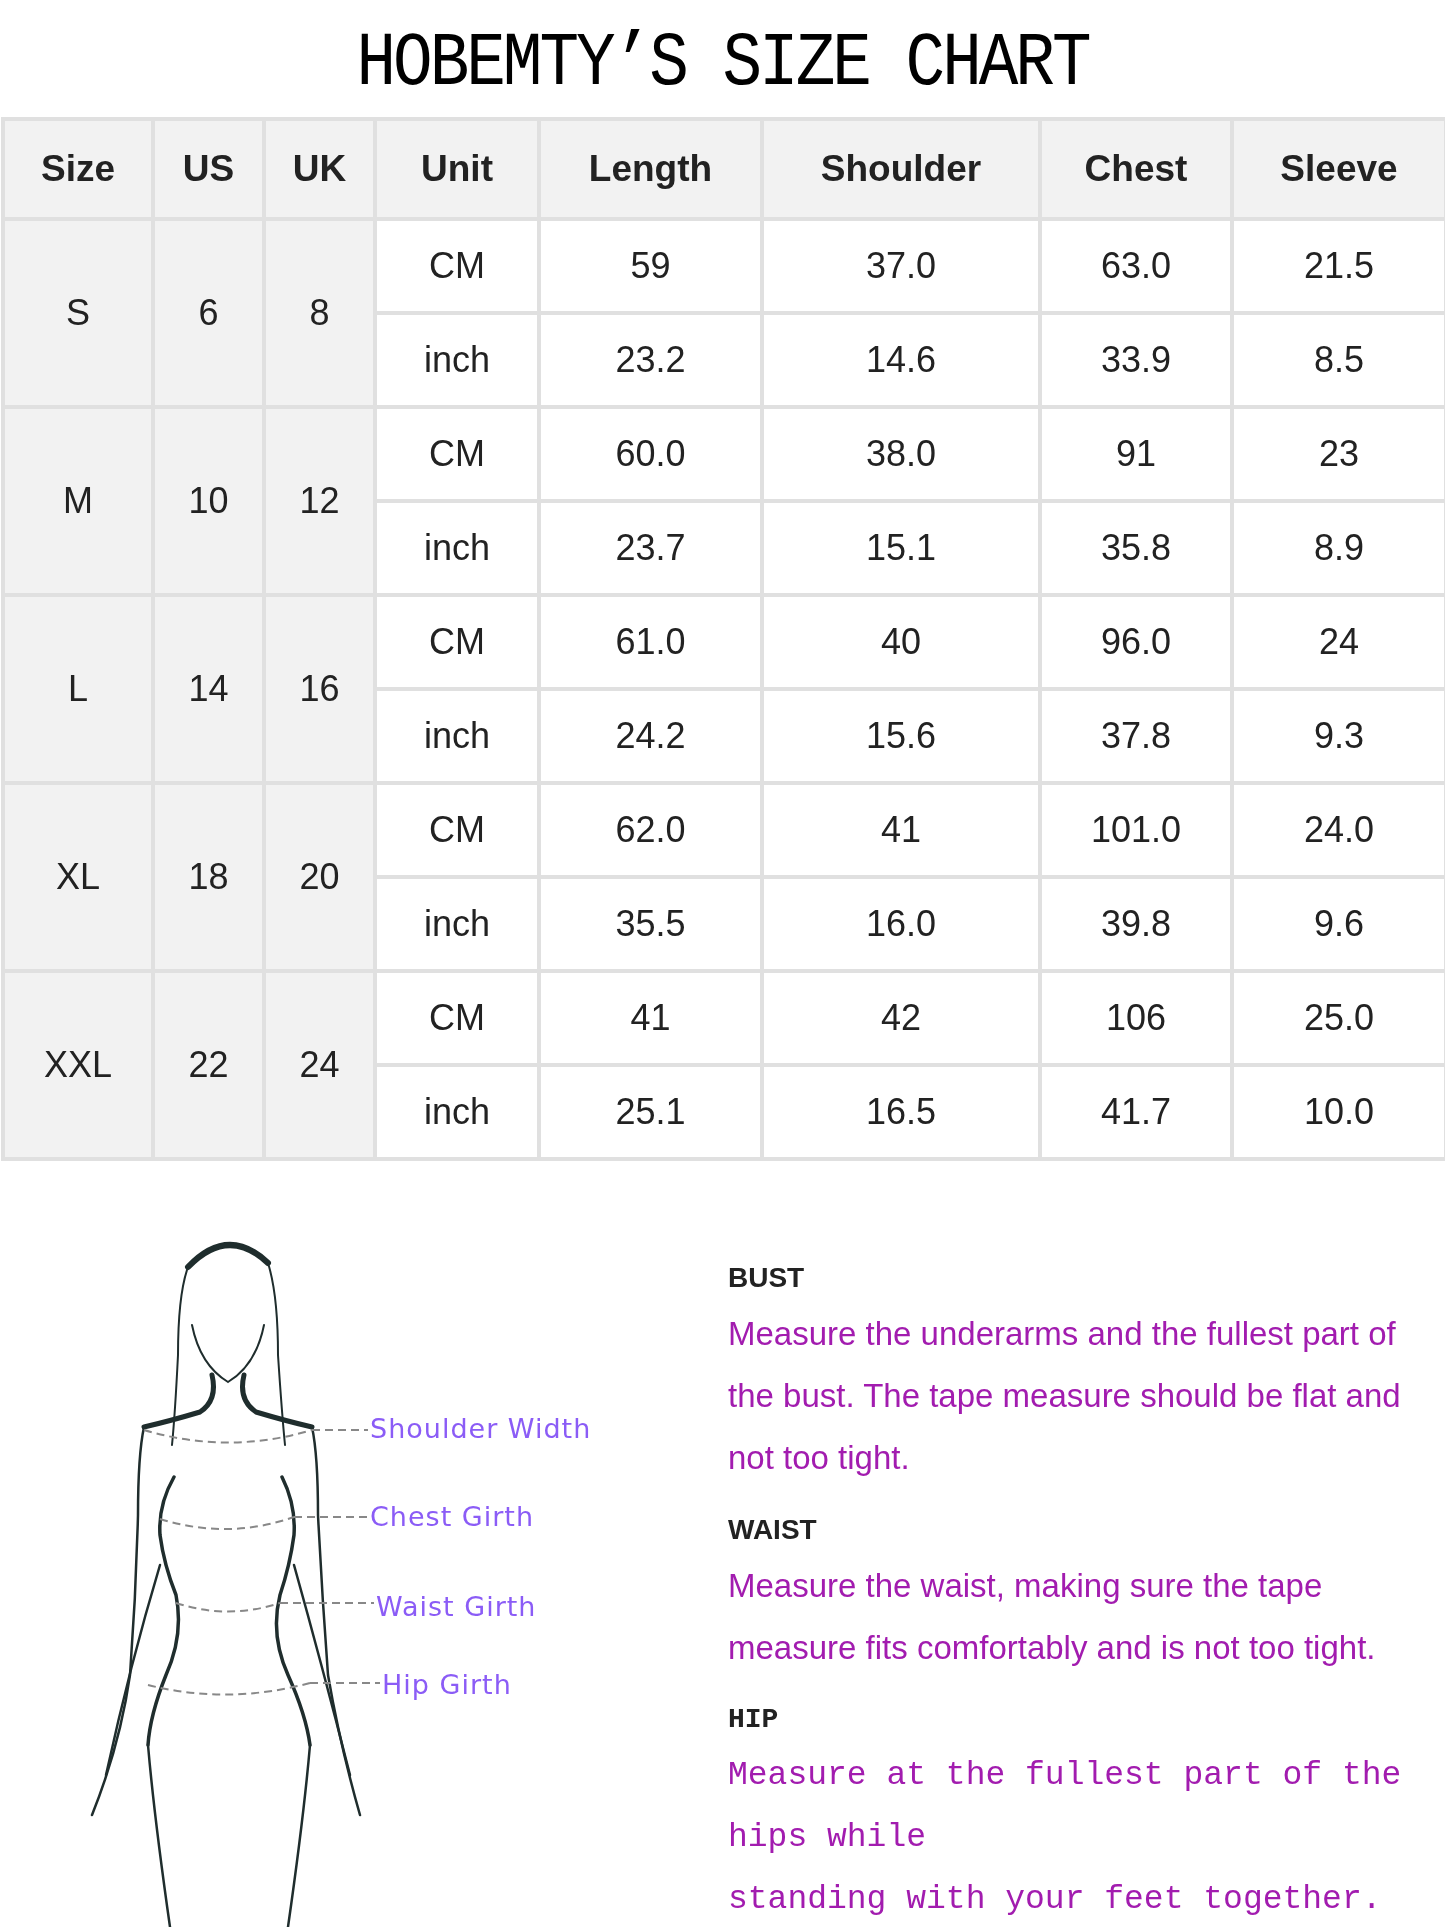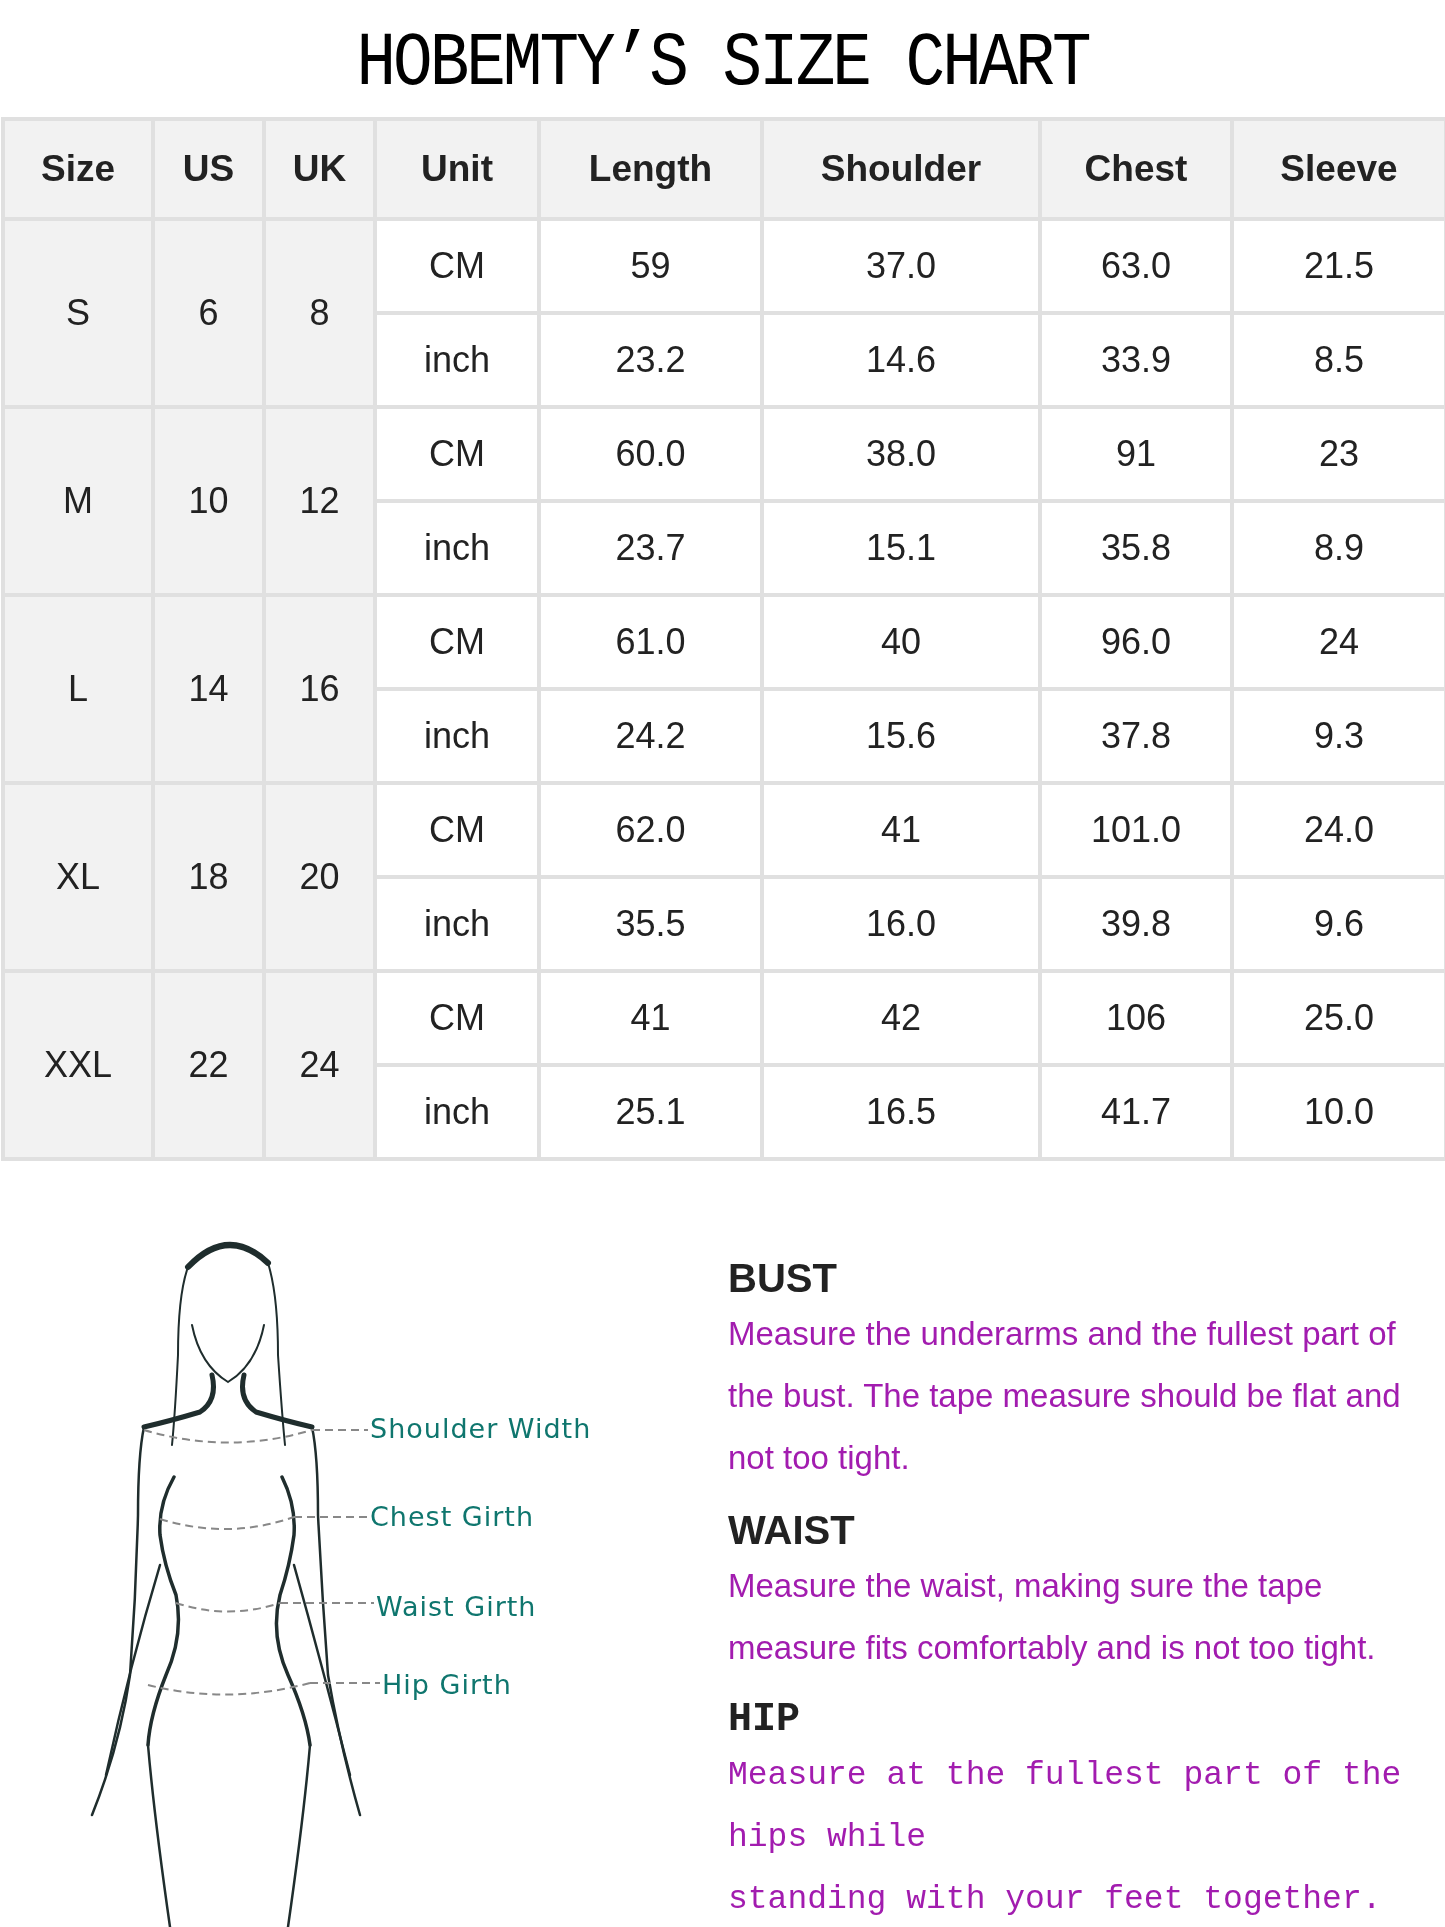--- a/index.html
+++ b/index.html
@@ -25,26 +25,26 @@
     table.chart th {
       background: #f2f2f2; font-weight: bold; height: 96px; font-size: 37px;
     }
     table.chart td { height: 90px; background: #ffffff; }
     table.chart td.grey { background: #f2f2f2; }
     .diagram {
       position: absolute; left: 60px; top: 1215px; width: 640px; height: 712px;
     }
     .diagram svg { position: absolute; left: 0; top: 0; }
     .mlabel {
-      position: absolute; font-size: 27px; color: #0f766e; letter-spacing: 1px;
+      position: absolute; font-size: 27px; color: #8b5cf6; letter-spacing: 1px;
       font-family: "DejaVu Sans", sans-serif; white-space: nowrap;
     }
     .guide { position: absolute; left: 728px; width: 710px; }
     .guide h2 {
-      margin: 0; font-size: 40px; font-weight: bold; color: #222; line-height: 50px;
+      margin: 0; font-size: 28px; font-weight: bold; color: #222; line-height: 50px;
     }
     .guide p {
       margin: 0; font-size: 33px; line-height: 62px; color: #a21caf;
     }
   </style>
 </head>
 <body>
 
 <div class="title">HOBEMTY’S SIZE CHART</div>
 

